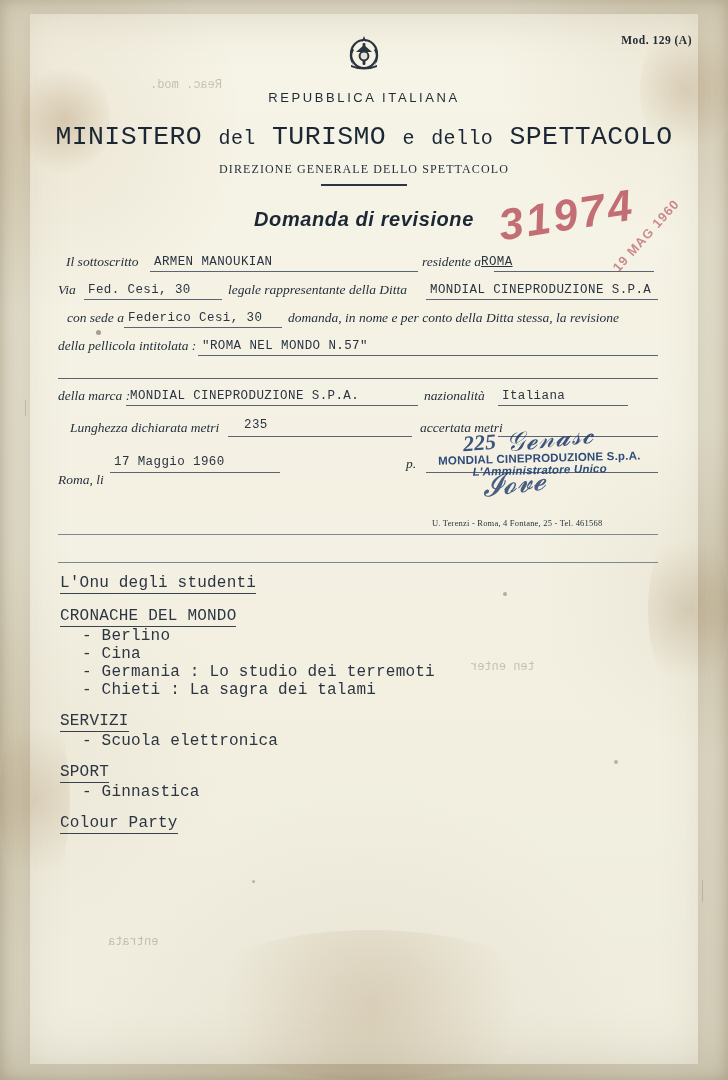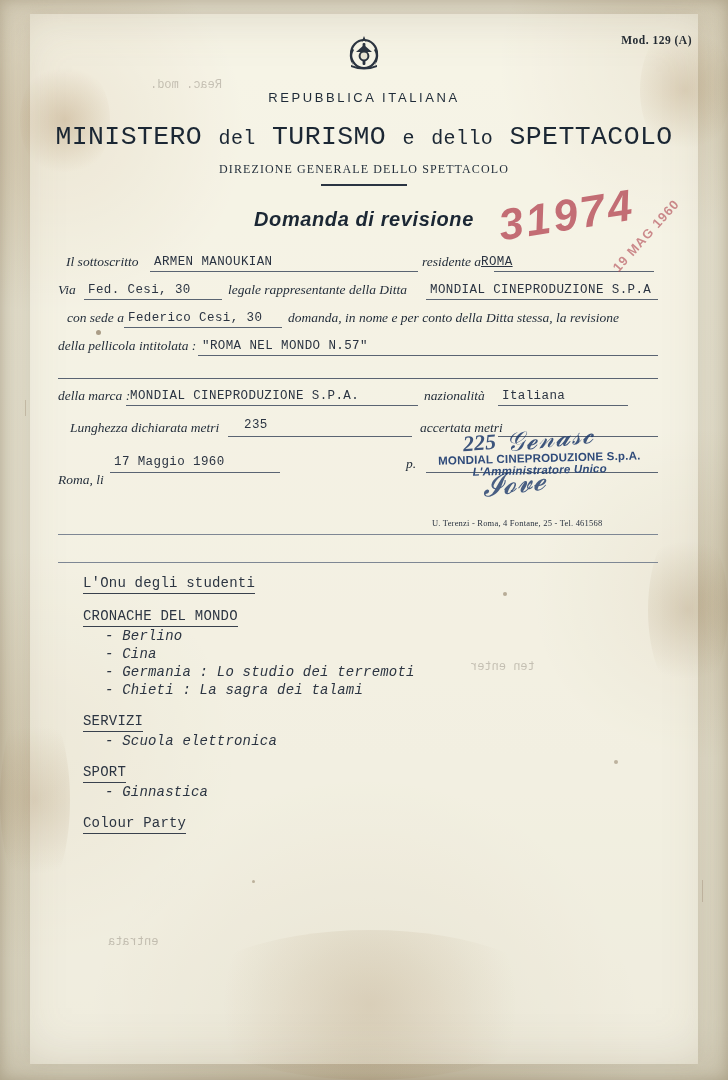--- a/index.html
+++ b/index.html
@@ -199,37 +199,35 @@
     z-index: 12;
   }
   
   .subject {
     position: absolute;
     left: 60px;
     top: 574px;
     width: 520px;
     z-index: 12;
     font-family: "Liberation Mono", monospace;
-    font-size: 14px;
+    font-size: 16px;
     line-height: 18px;
     color: #2c3542;
     letter-spacing: 0.2px;
-    margin-left: 23px;
   }
   .subject .u {
     display: inline-block;
     border-bottom: 1px solid #39414d;
     padding-bottom: 1px;
   }
   .subject .blk {
     margin-bottom: 13px;
   }
   .subject .item {
     padding-left: 22px;
-    font-style: italic;
   }
   
   .stampnum {
     position: absolute;
     left: 498px;
     top: 190px;
     font-family: "Liberation Sans", sans-serif;
     font-size: 44px;
     font-weight: bold;
     font-style: italic;

